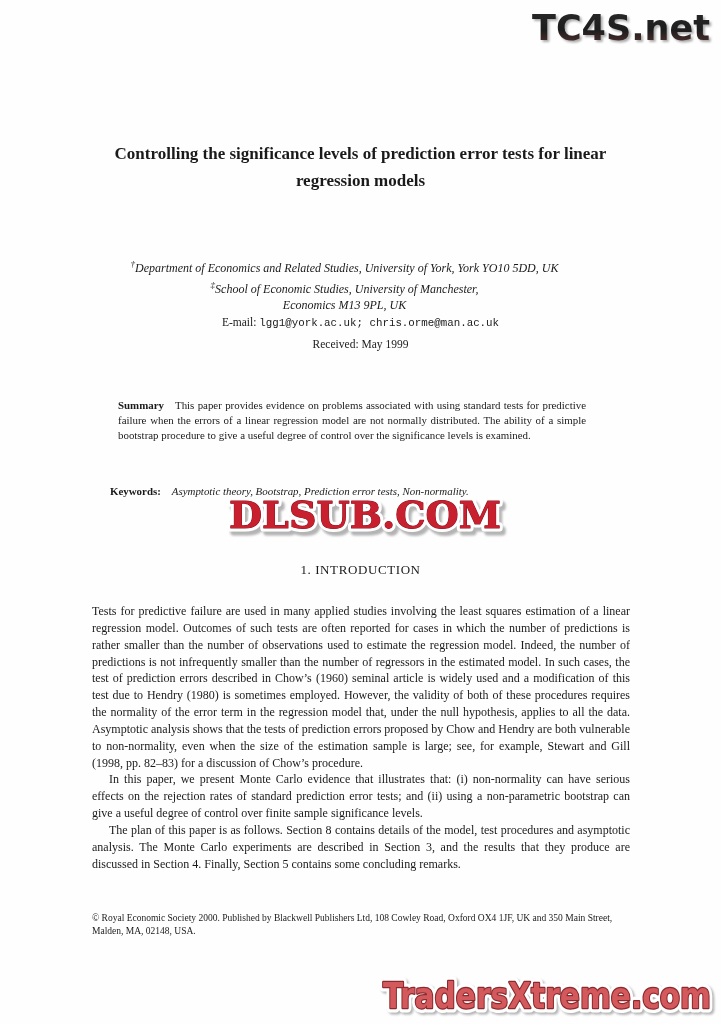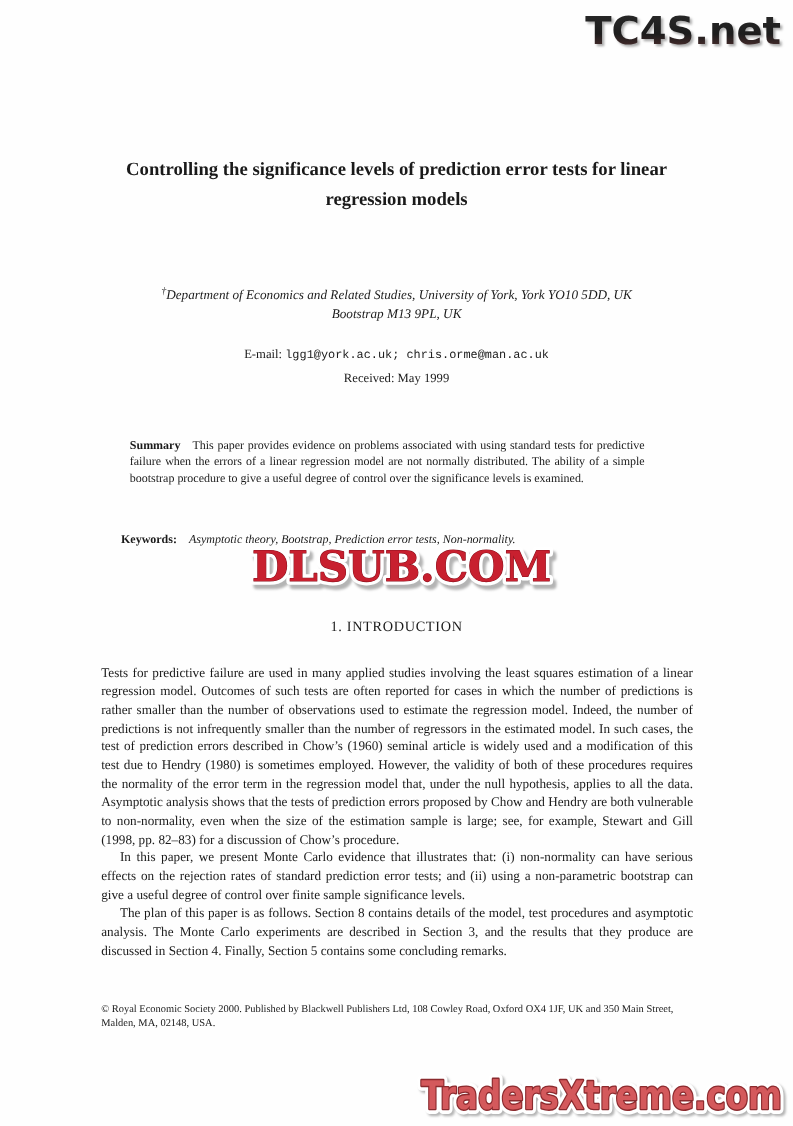--- a/index.html
+++ b/index.html
@@ -17,21 +17,21 @@
   .journal-line .jname{font-style:italic;}
   .journal-line .jvol{font-weight:bold;}
   
   .title{top:141px;left:80px;width:561px;text-align:center;
          font-size:17px;font-weight:bold;line-height:26.5px;}
   
   .authors{top:222px;left:80px;width:561px;text-align:center;
            font-size:13.5px;font-variant:small-caps;letter-spacing:0.4px;}
   .authors sup,.affil sup{font-size:9px;font-variant:normal;}
   
-  .affil{top:256px;left:80px;width:561px;text-align:center;
+  .affil{top:256px;left:64px;width:561px;text-align:center;
          font-style:italic;font-size:12px;line-height:16.5px;}
   .email-line{top:305px;left:80px;width:561px;text-align:center;font-size:11.5px;margin-top:11px;}
   .email-line .mono{font-family:"Liberation Mono", monospace;font-size:10.8px;}
   .received{top:338px;left:80px;width:561px;text-align:center;font-size:11.5px;}
   
   .summary{top:398px;left:118px;width:468px;font-size:10.9px;line-height:14.8px;text-align:justify;}
   .runin{font-weight:bold;font-style:normal;margin-right:11px;margin-top:20px;}
   .keywords{top:485px;left:110px;width:468px;font-size:10.9px;}
   .keywords .kw-text{font-style:italic;}
   
@@ -54,21 +54,22 @@
 <body>
 
 <div class="page">
 
 
   <div class="abs title">Controlling the significance levels of prediction error tests for linear regression models</div>
 
 
   <div class="abs affil">
     <div><sup>†</sup><span>Department of Economics and Related Studies, University of York, York YO10 5DD, UK</span></div>
-    <div><span>Bootstrap M13 9PL, UK</span></div>
+    <div><sup>‡</sup><span>School of Economic Studies, University of Manchester,</span></div>
+    <div><span>Economics M13 9PL, UK</span></div>
   </div>
 
   <div class="abs email-line">
     <span>E-mail: </span><span class="mono">lgg1@york.ac.uk; chris.orme@man.ac.uk</span>
   </div>
 
   <div class="abs received">Received: May 1999</div>
 
   <div class="abs summary">
     <span class="runin">Summary</span><span>This paper provides evidence on problems associated with using standard tests for predictive failure when the errors of a linear regression model are not normally distributed. The ability of a simple bootstrap procedure to give a useful degree of control over the significance levels is examined.</span>

